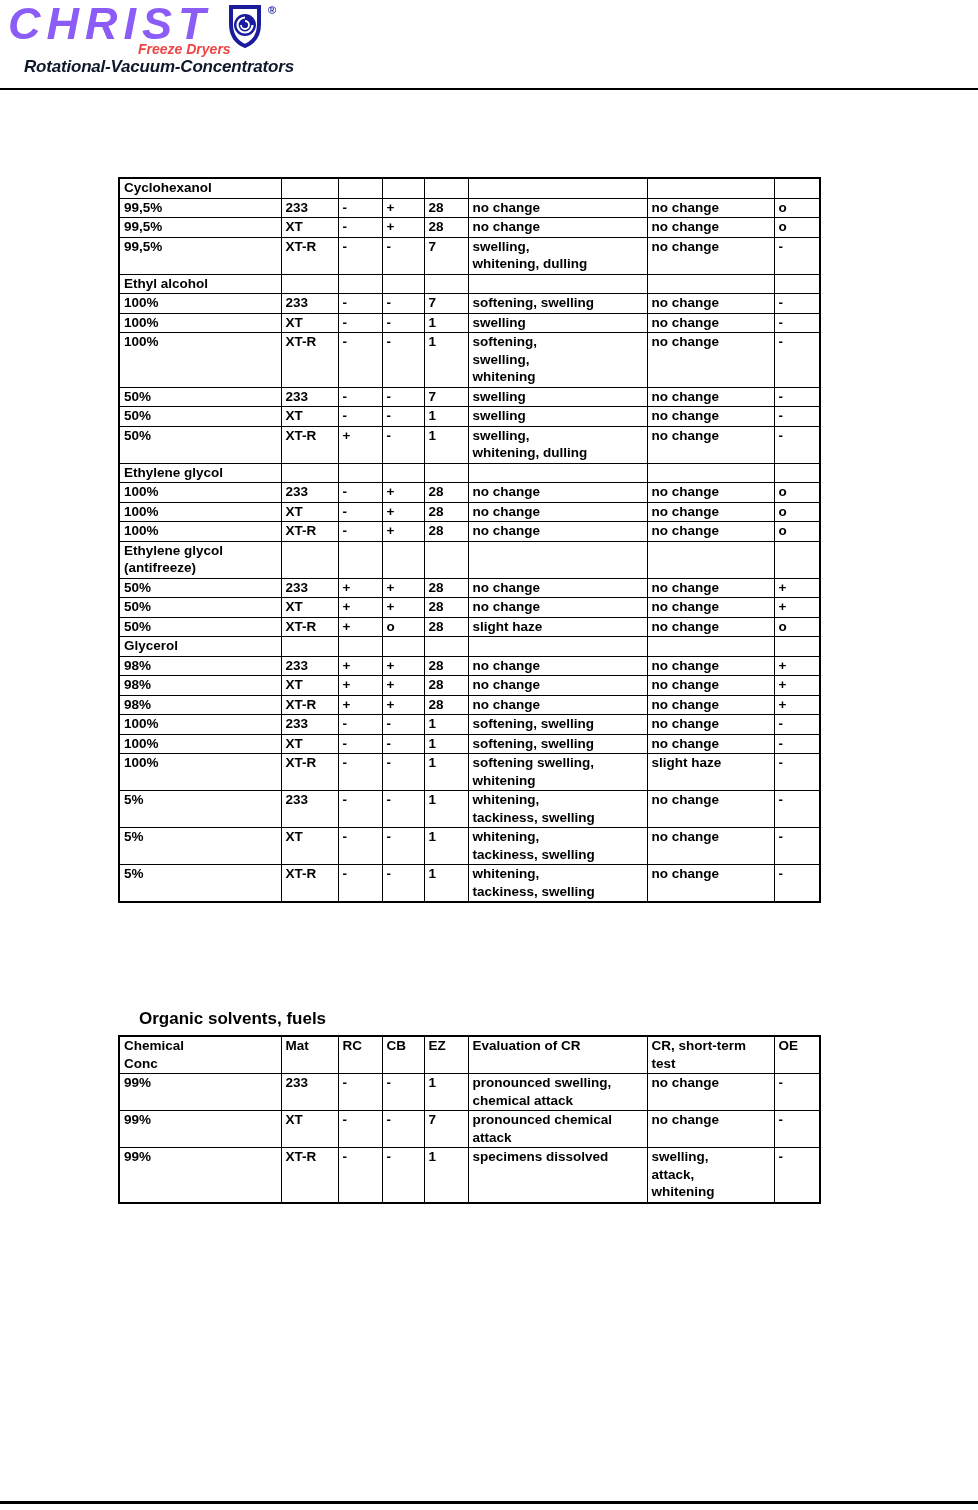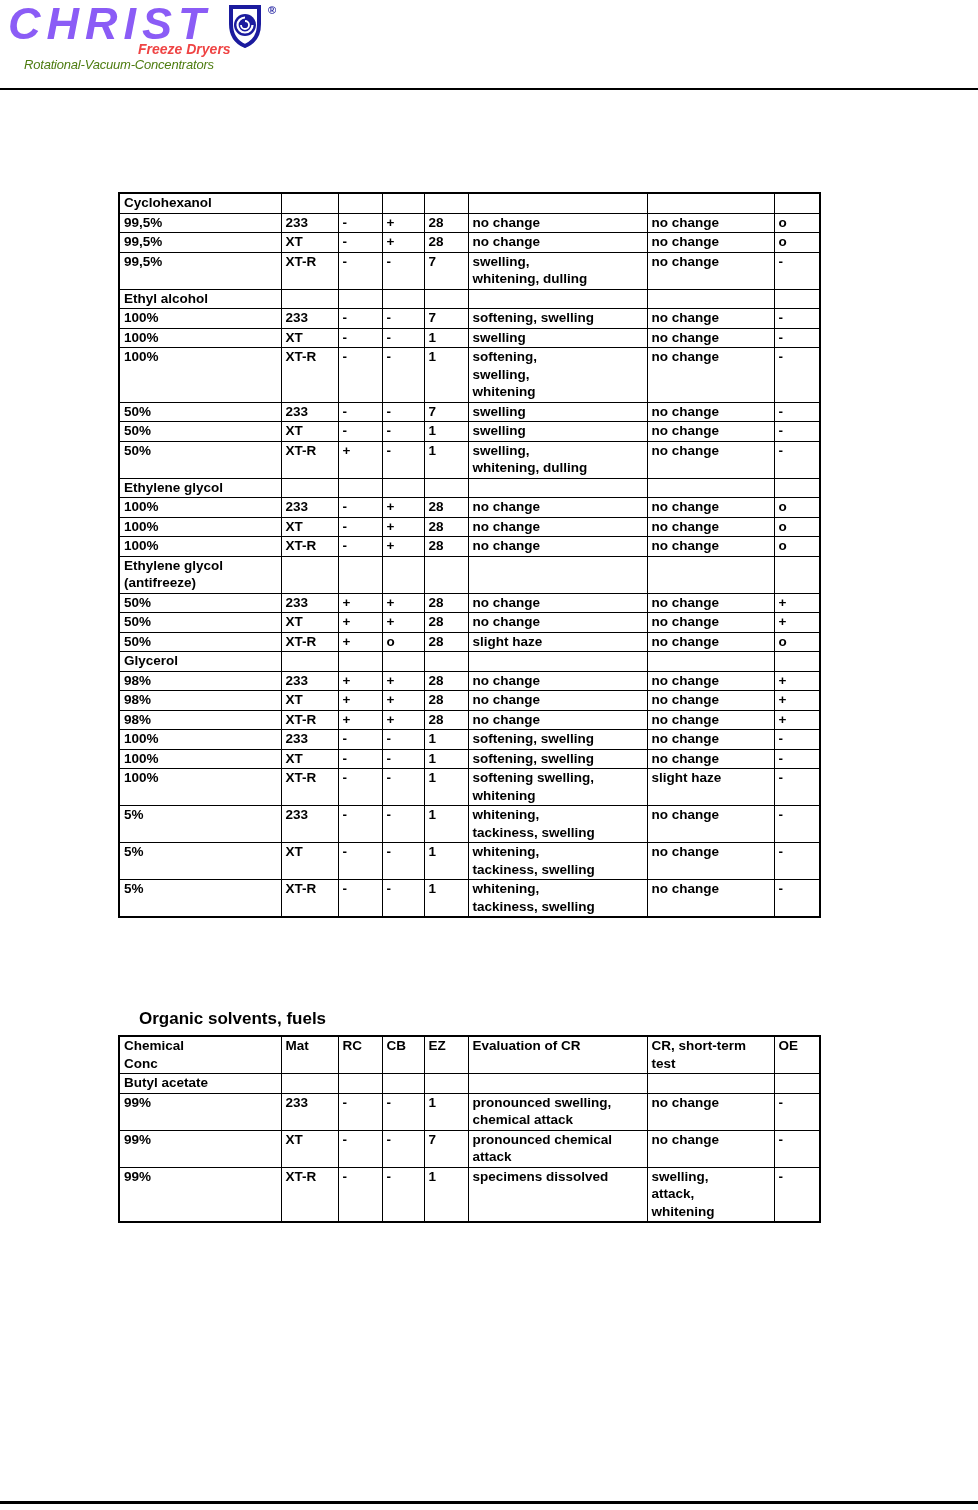--- a/index.html
+++ b/index.html
@@ -29,40 +29,40 @@
     position:absolute; left:268px; top:4px;
     color:#1b1b9e; font-size:11px; font-weight:bold;
   }
   .tag1{
     position:absolute; left:138px; top:41px;
     color:#ef4444; font-size:14px; font-weight:bold; font-style:italic;
     white-space:nowrap;
   }
   .tag2{
     position:absolute; left:24px; top:57px;
-    color:#4d7c0f; font-size:13px; font-weight:normal; font-style:italic;
+    color:#0f172a; font-size:17px; font-weight:bold; font-style:italic;
     letter-spacing:-0.2px;
     white-space:nowrap;
   }
   .rule{position:absolute; left:0; width:978px; background:#000;}
   .rule-top{top:88px; height:2px;}
   .rule-bottom{top:1501px; height:3px;}
 
   
   .tbl{
     position:absolute;
     left:118px;
     width:701px;
     border-collapse:collapse;
     table-layout:fixed;
     border:2px solid #000;
     font-size:13.5px;
     font-weight:bold;
   }
-  #t1{top:192px;}
+  #t1{top:177px;}
   #t2{top:1035px;}
   .tbl td, .tbl th{
     border:1px solid #000;
     padding:0 2px 1px 4px;
     line-height:17.5px;
     vertical-align:top;
     text-align:left;
     white-space:pre-line;
     font-weight:bold;
     overflow:hidden;
@@ -432,30 +432,20 @@
           <th>CB</th>
           <th>EZ</th>
           <th>Evaluation of CR</th>
           <th>CR, short-term
 test</th>
           <th>OE</th>
         </tr>
       </thead>
     <tbody>
         <tr>
-          <td>Butyl acetate</td>
-          <td></td>
-          <td></td>
-          <td></td>
-          <td></td>
-          <td></td>
-          <td></td>
-          <td></td>
-        </tr>
-        <tr>
           <td>99%</td>
           <td>233</td>
           <td>-</td>
           <td>-</td>
           <td>1</td>
           <td>pronounced swelling,
 chemical attack</td>
           <td>no change</td>
           <td>-</td>
         </tr>

